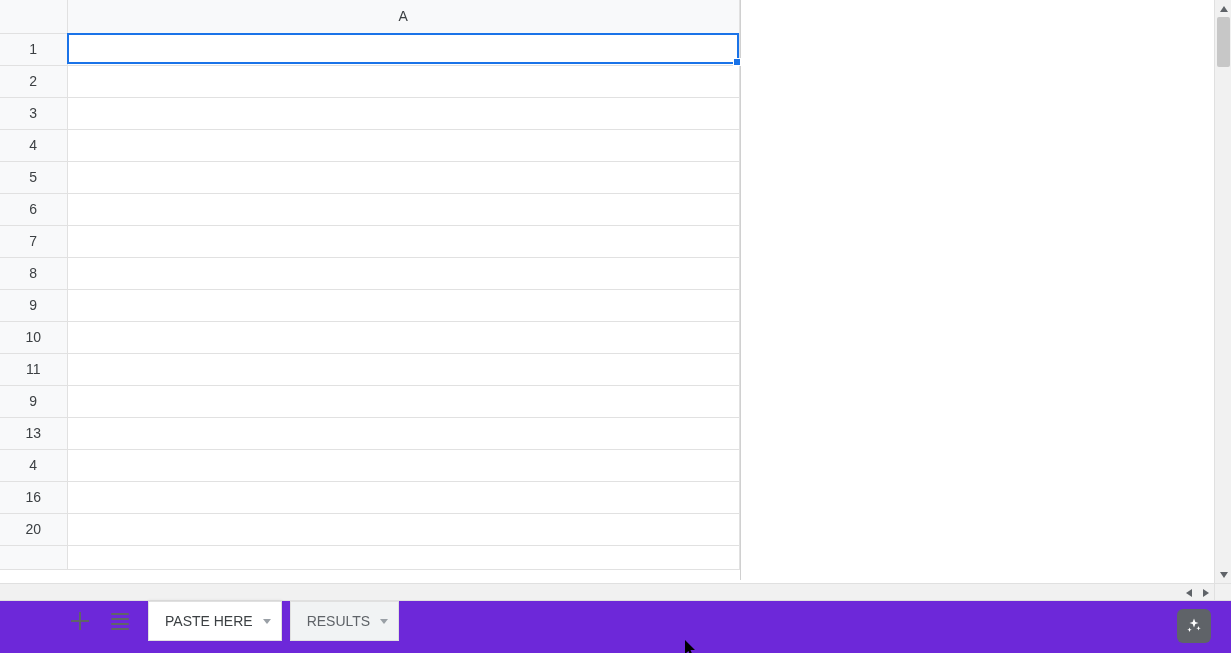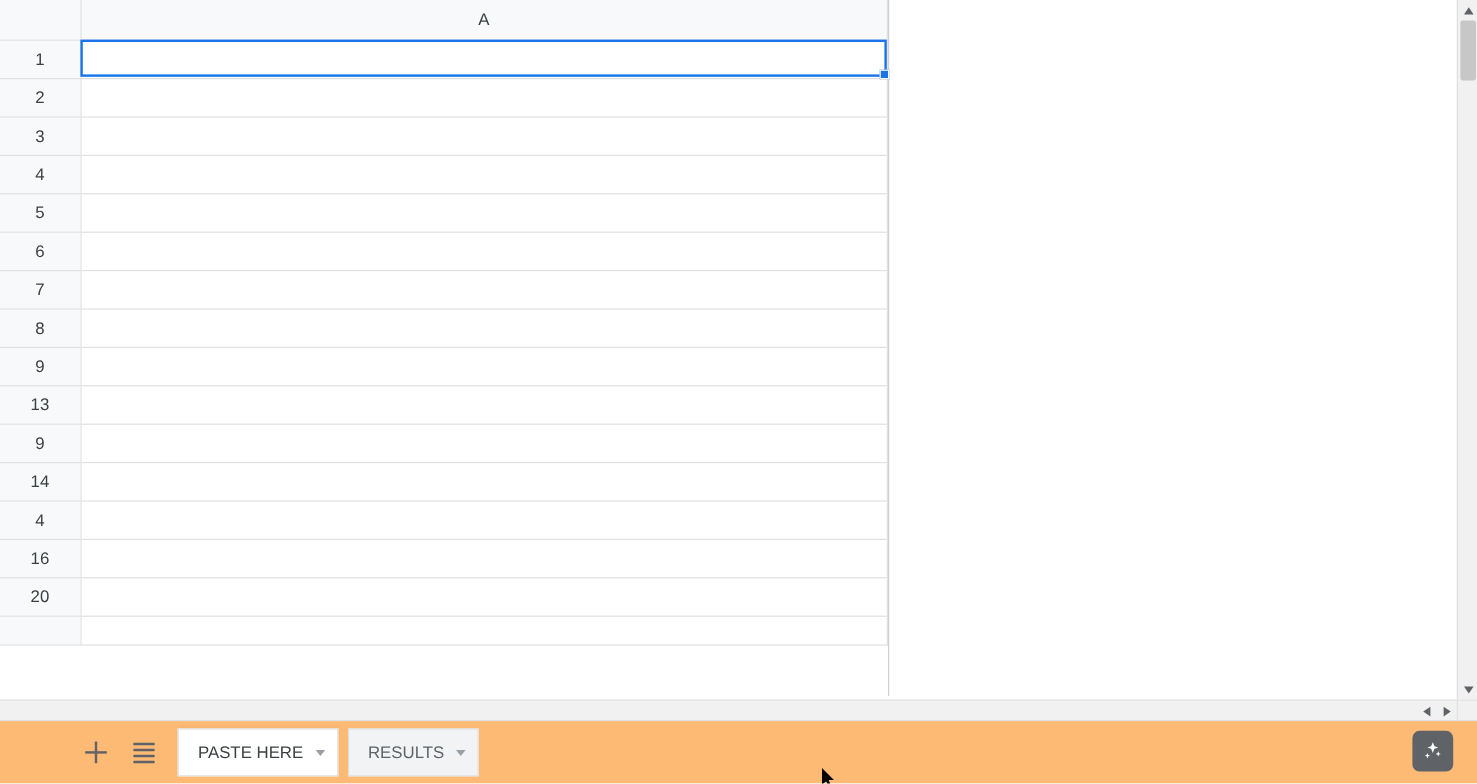--- a/index.html
+++ b/index.html
@@ -135,24 +135,24 @@
   .tri.down  { border-width: 6px 4px 0 4px; border-color: #5f6368 transparent transparent transparent; }
   .tri.left  { border-width: 4px 6px 4px 0; border-color: transparent #5f6368 transparent transparent; }
   .tri.right { border-width: 4px 0 4px 6px; border-color: transparent transparent transparent #5f6368; }
   .tri.dd    { border-width: 5px 4px 0 4px; border-color: #9aa0a6 transparent transparent transparent; }
 
   
   .tabbar {
     position: absolute;
     left: 0; right: 0; bottom: 0;
     height: 53px;
-    background: #fdba74;
+    background: #6d28d9;
     border-top: 1px solid #e0e0e0;
     display: flex;
-    align-items: center;
+    align-items: flex-start;
     padding-left: 60px;
   }
   .tabbar .icon-btn {
     width: 40px; height: 40px;
     display: flex; align-items: center; justify-content: center;
     color: #5f6368;
     cursor: pointer;
     border-radius: 4px;
   }
 
@@ -249,29 +249,33 @@
         </tr>
     <tr>
           <th class="row-hdr">8</th>
           <td class="cell"></td>
         </tr>
     <tr>
           <th class="row-hdr">9</th>
           <td class="cell"></td>
         </tr>
     <tr>
+          <th class="row-hdr">10</th>
+          <td class="cell"></td>
+        </tr>
+    <tr>
+          <th class="row-hdr">11</th>
+          <td class="cell"></td>
+        </tr>
+    <tr>
+          <th class="row-hdr">9</th>
+          <td class="cell"></td>
+        </tr>
+    <tr>
           <th class="row-hdr">13</th>
-          <td class="cell"></td>
-        </tr>
-    <tr>
-          <th class="row-hdr">9</th>
-          <td class="cell"></td>
-        </tr>
-    <tr>
-          <th class="row-hdr">14</th>
           <td class="cell"></td>
         </tr>
     <tr>
           <th class="row-hdr">4</th>
           <td class="cell"></td>
         </tr>
     <tr>
           <th class="row-hdr">16</th>
           <td class="cell"></td>
         </tr>

